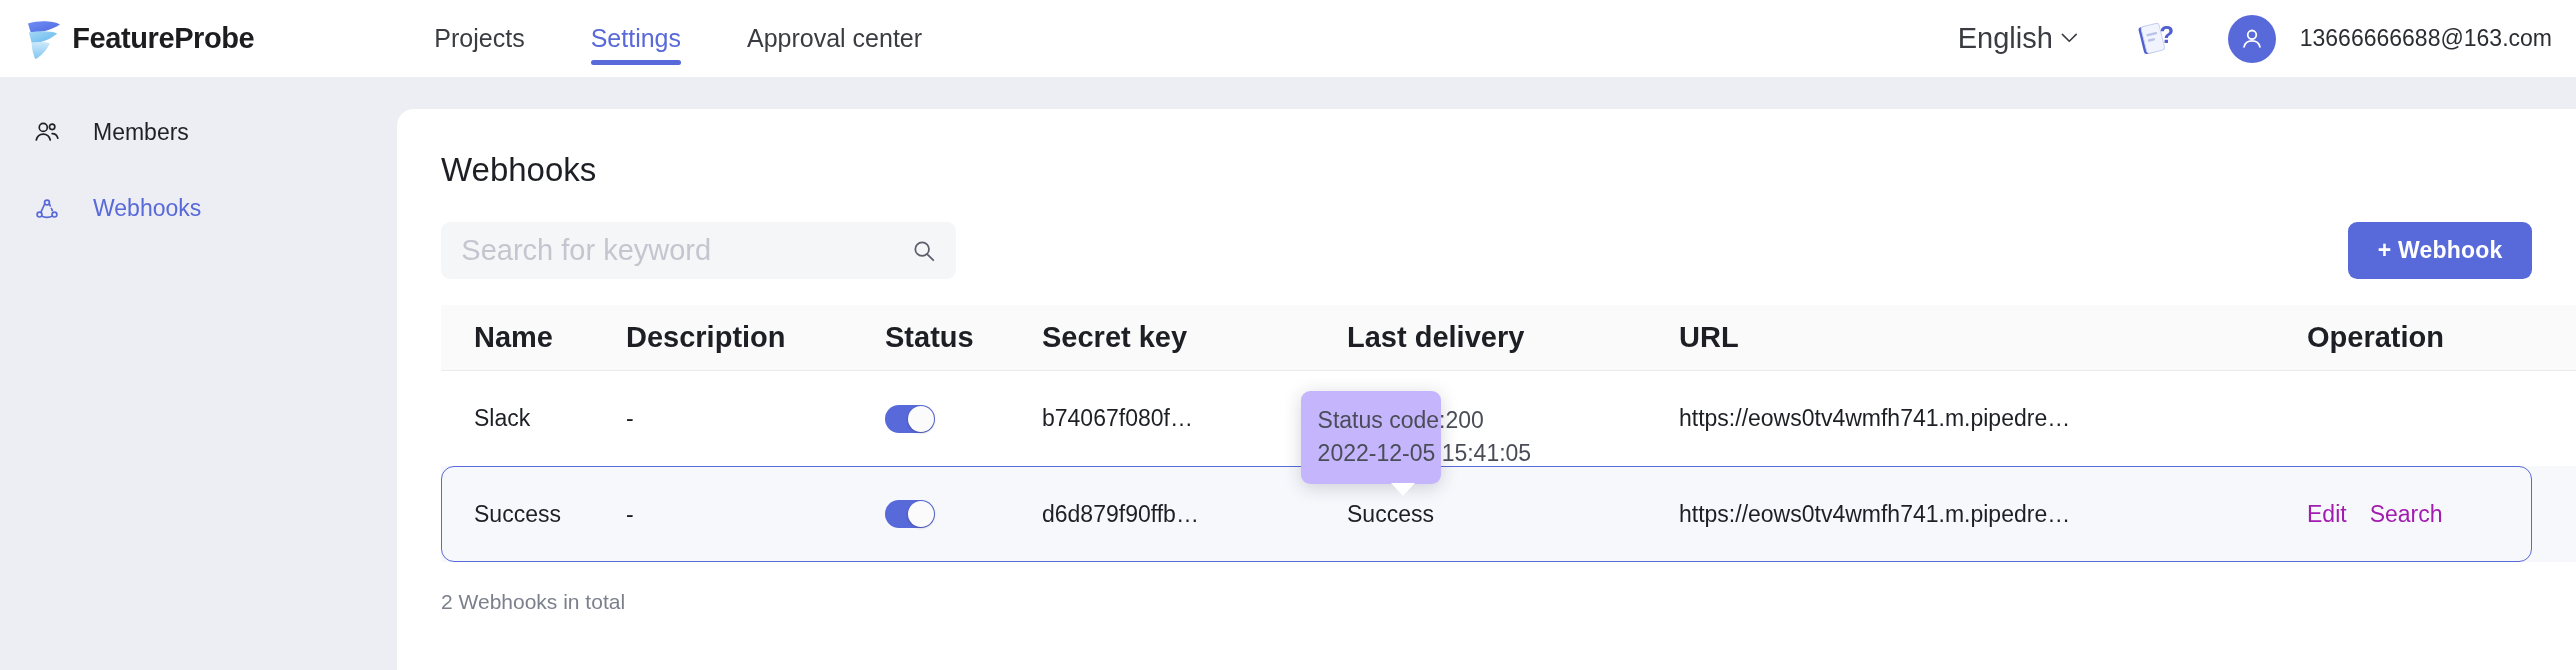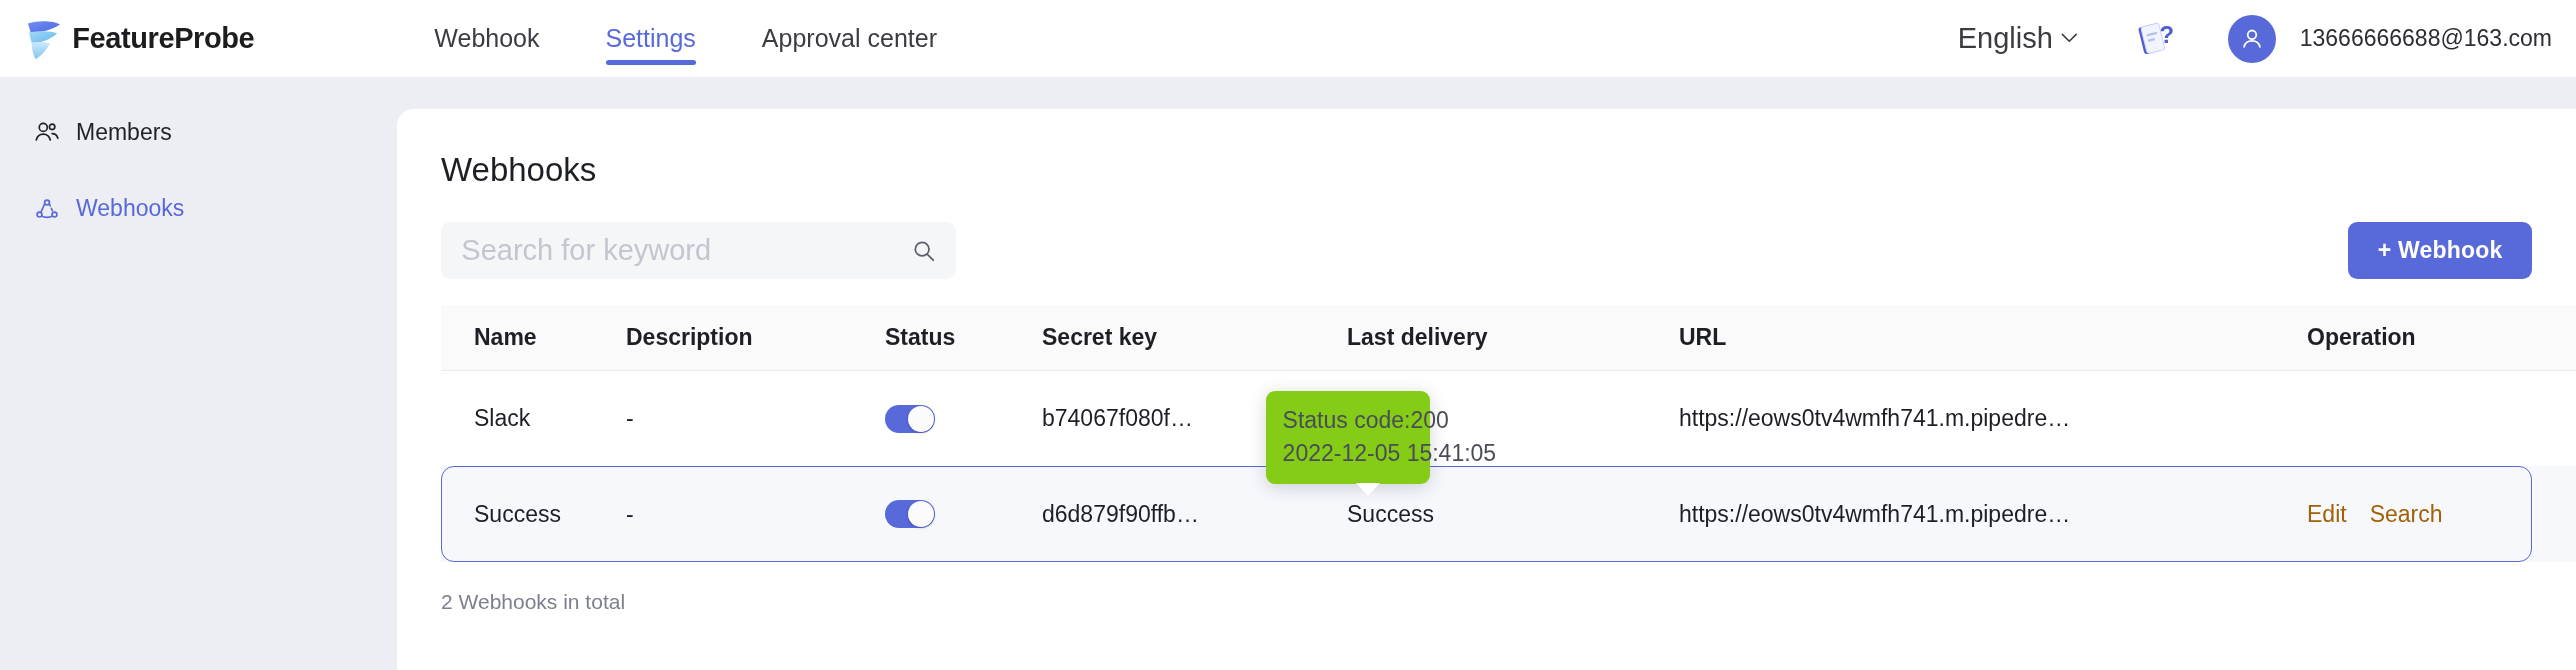--- a/index.html
+++ b/index.html
@@ -103,21 +103,21 @@
     width: 397px;
     height: 593px;
     background: #eceef4;
     padding-top: 26px;
   }
   .side-item {
     display: flex;
     align-items: center;
     height: 57px;
     padding-left: 33px;
-    gap: 15px;
+    gap: 32px;
     cursor: pointer;
     color: #1f2126;
     font-size: 23px;
     margin-bottom: 19.4px;
   }
   .side-item.active { color: #5869d9; }
   .side-ico { width: 28px; height: 28px; flex: none; display:block; }
 
   
   .card {
@@ -179,21 +179,21 @@
     letter-spacing: 0.2px;
     white-space: nowrap;
   }
 
   
   .tablewrap { margin-top: 26px; padding: 0 44px; position: relative; }
   table { width: 100%; border-collapse: collapse; table-layout: fixed; }
   thead tr { background: #fafafb; }
   thead th {
     text-align: left;
-    font-size: 23px;
+    font-size: 29px;
     font-weight: 700;
     color: #1d1f25;
     height: 65px;
     padding: 0;
     border-bottom: 0.9px solid #e9eaee;
   }
   tbody td {
     font-size: 23px;
     color: #1d1f25;
     height: 96px;
@@ -231,41 +231,41 @@
   }
   .toggle .knob {
     position: absolute;
     top: 0.9px; right: 0.9px;
     width: 26px; height: 26px;
     border-radius: 50%;
     background: #fbfbfb;
     box-shadow: 0 0.9px 2.8px rgba(0,0,0,.25);
   }
   .op-link {
-    color: #a16207;
+    color: #a21caf;
     font-size: 23px;
     cursor: pointer;
     margin-right: 16.6px;
     display: inline-block;
   }
   .op-link:last-child { margin-right: 0; }
 
   .totaltext {
     margin: 28px 0 16px 44px;
     font-size: 21px;
     color: #7c808c;
   }
 
   
   .tooltip {
     position: absolute;
-    left: 1266px;
+    left: 1301px;
     top: 391px;
-    width: 164px;
-    background: #84cc16;
+    width: 140px;
+    background: #c4b5fd;
     border-radius: 9.2px;
     box-shadow: 0 3.7px 18.5px rgba(30,35,60,.18);
     padding: 13px 16.6px 14.8px 16.6px;
     z-index: 30;
   }
   .tooltip div {
     font-size: 23px;
     color: #4a4d57;
     line-height: 1.42;
     white-space: nowrap;
@@ -303,21 +303,21 @@
         </linearGradient>
       </defs>
       <path d="M4 6 C16 2, 32 3, 39 7 C30 13, 18 16, 7 16 Z" fill="url(#lg1)"></path>
       <path d="M5 16 C16 14, 30 14, 36 17 C28 24, 17 28, 8 27 Z" fill="url(#lg2)"></path>
       <path d="M8 27 C15 26, 24 26, 28 28 C24 36, 17 43, 12 45 C9 38, 8 31, 8 27 Z" fill="url(#lg3)"></path>
     </svg>
     <span class="brand-name">FeatureProbe</span>
   </div>
 
   <nav class="mainnav">
-    <div class="navitem">Webhook</div>
+    <div class="navitem">Projects</div>
     <div class="navitem active">Settings</div>
     <div class="navitem">Approval center</div>
   </nav>
 
   <div class="topright">
     <div class="lang">
       <span>English</span>
       <svg class="chev" viewBox="0 0 18 11">
         <path d="M1.5 1.5 L9 9 L16.5 1.5" fill="none" stroke="#3a3c42" stroke-width="1.7" stroke-linecap="round" stroke-linejoin="round"></path>
       </svg>

